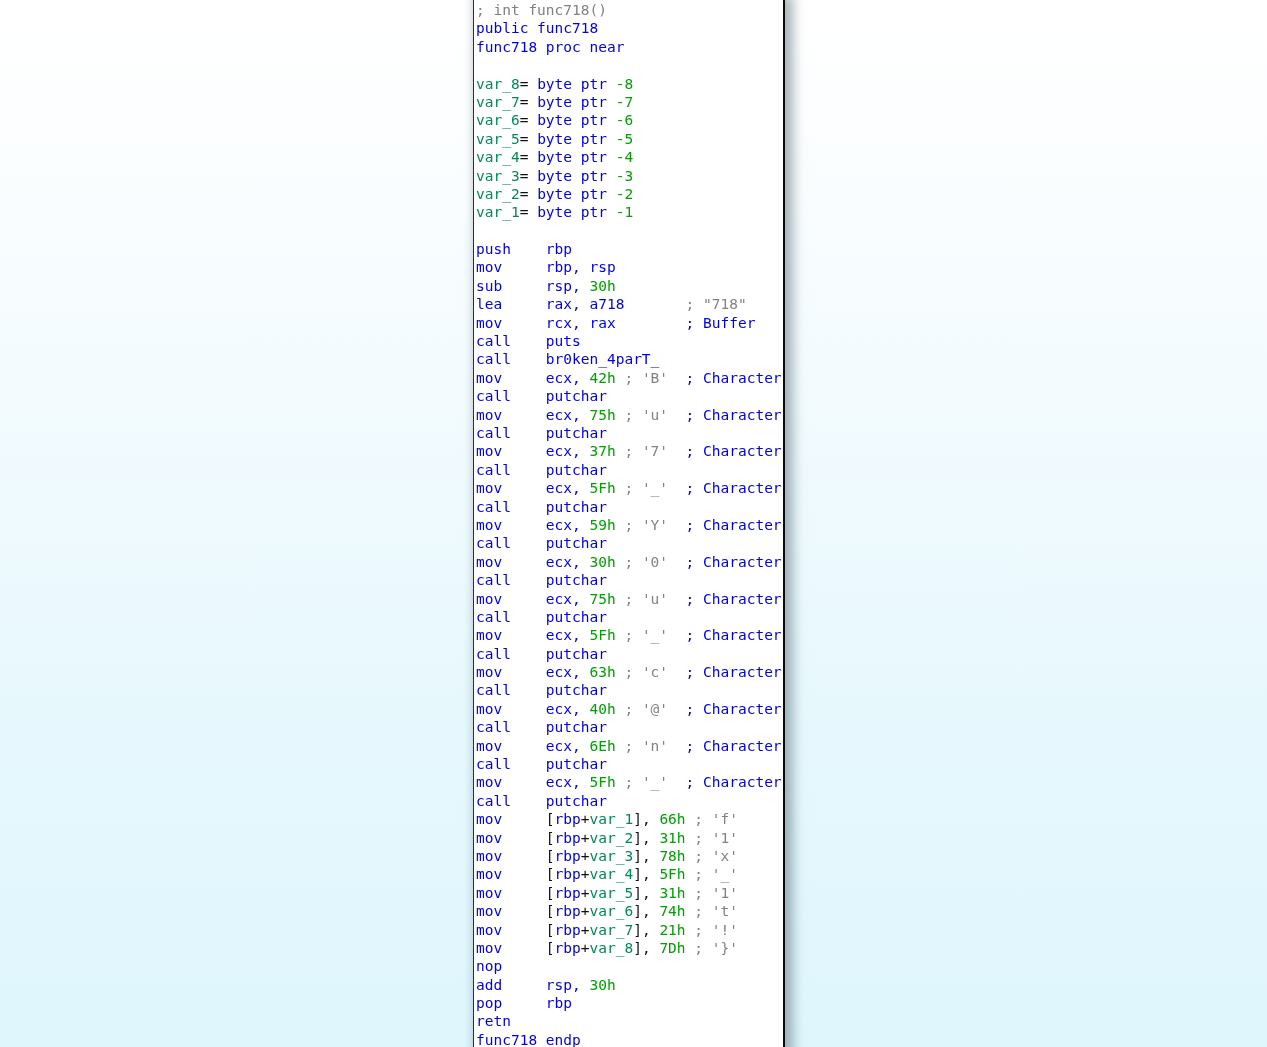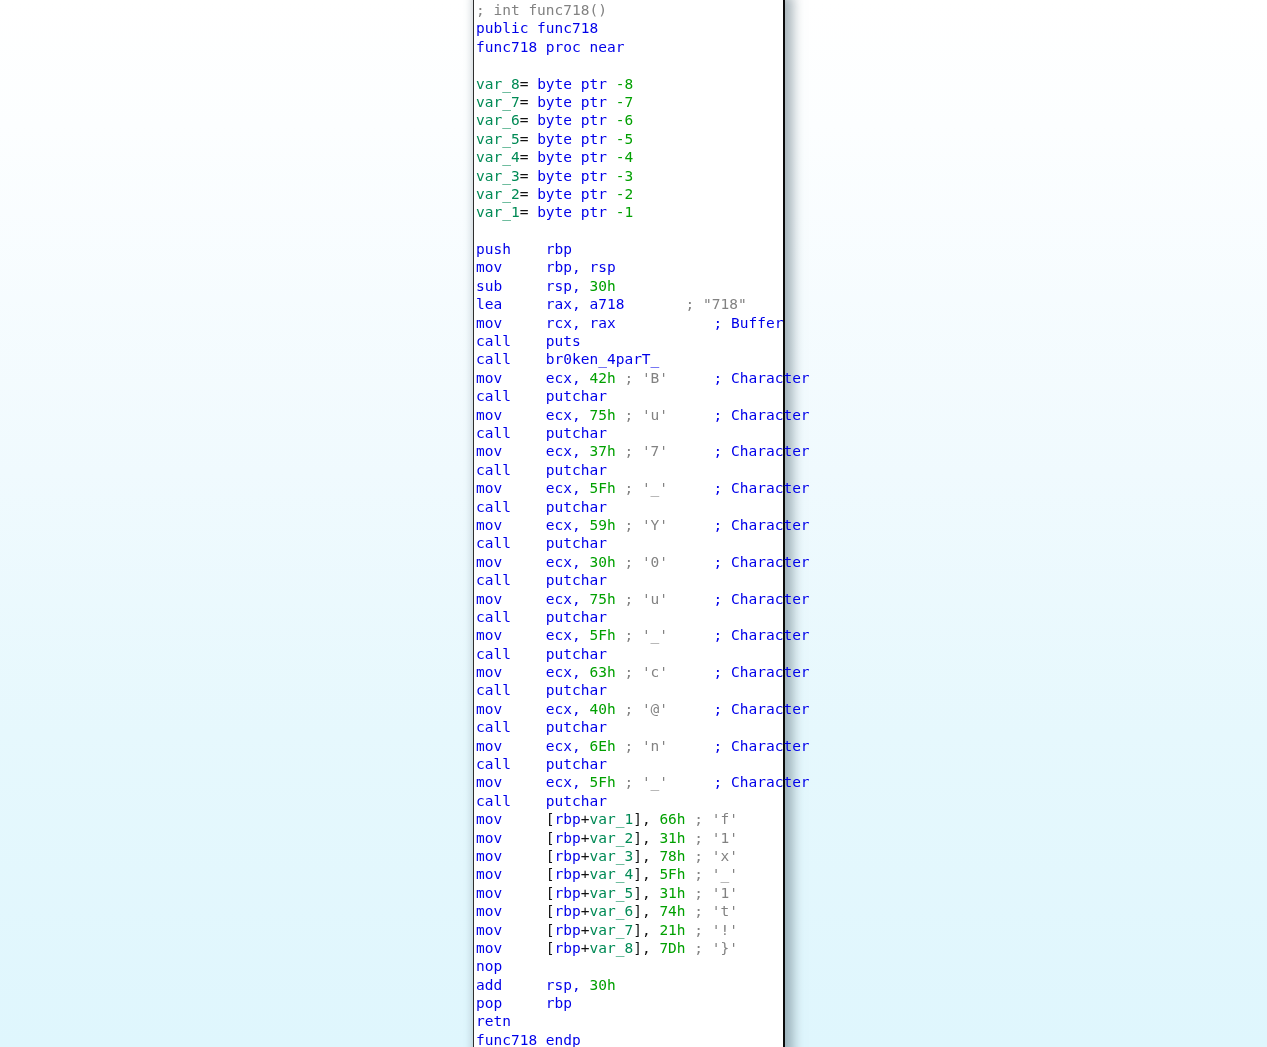--- a/index.html
+++ b/index.html
@@ -33,21 +33,21 @@
     font-size: 14.5px;
     line-height: 18.4px;
     white-space: pre;
     color: #101010;
   }
   .code-line { height: 18.4px; }
   .seg-k  { color: var(--keyword); }
   .seg-n  { color: var(--number); }
   .seg-v  { color: var(--variable); text-align: right; }
   .seg-cg { color: var(--comment_gray); margin-top: 32px; }
-  .seg-cb { color: var(--comment_blue); margin-left: 28px; }
+  .seg-cb { color: var(--comment_blue); }
   .seg-p  { color: var(--punct); }
 </style>
 </head>
 <body>
 
 <div class="disasm-panel">
   <pre class="code"><div class="code-line"><span class="seg-cg">; int func718()</span></div><div class="code-line"><span class="seg-k">public func718</span></div><div class="code-line"><span class="seg-k">func718 proc near</span></div><div class="code-line">&nbsp;</div><div class="code-line"><span class="seg-v">var_8</span><span class="seg-p">=</span><span> </span><span class="seg-k">byte ptr </span><span class="seg-n">-8</span></div><div class="code-line"><span class="seg-v">var_7</span><span class="seg-p">=</span><span> </span><span class="seg-k">byte ptr </span><span class="seg-n">-7</span></div><div class="code-line"><span class="seg-v">var_6</span><span class="seg-p">=</span><span> </span><span class="seg-k">byte ptr </span><span class="seg-n">-6</span></div><div class="code-line"><span class="seg-v">var_5</span><span class="seg-p">=</span><span> </span><span class="seg-k">byte ptr </span><span class="seg-n">-5</span></div><div class="code-line"><span class="seg-v">var_4</span><span class="seg-p">=</span><span> </span><span class="seg-k">byte ptr </span><span class="seg-n">-4</span></div><div class="code-line"><span class="seg-v">var_3</span><span class="seg-p">=</span><span> </span><span class="seg-k">byte ptr </span><span class="seg-n">-3</span></div><div class="code-line"><span class="seg-v">var_2</span><span class="seg-p">=</span><span> </span><span class="seg-k">byte ptr </span><span class="seg-n">-2</span></div><div class="code-line"><span class="seg-v">var_1</span><span class="seg-p">=</span><span> </span><span class="seg-k">byte ptr </span><span class="seg-n">-1</span></div><div class="code-line">&nbsp;</div><div class="code-line"><span class="seg-k">push    rbp</span></div><div class="code-line"><span class="seg-k">mov     rbp, rsp</span></div><div class="code-line"><span class="seg-k">sub     rsp, </span><span class="seg-n">30h</span></div><div class="code-line"><span class="seg-k">lea     rax, a718</span><span>       </span><span class="seg-cg">; "718"</span></div><div class="code-line"><span class="seg-k">mov     rcx, rax</span><span>        </span><span class="seg-cb">; Buffer</span></div><div class="code-line"><span class="seg-k">call    puts</span></div><div class="code-line"><span class="seg-k">call    br0ken_4parT_</span></div><div class="code-line"><span class="seg-k">mov     ecx, </span><span class="seg-n">42h</span><span class="seg-cg"> ; 'B'</span><span>  </span><span class="seg-cb">; Character</span></div><div class="code-line"><span class="seg-k">call    putchar</span></div><div class="code-line"><span class="seg-k">mov     ecx, </span><span class="seg-n">75h</span><span class="seg-cg"> ; 'u'</span><span>  </span><span class="seg-cb">; Character</span></div><div class="code-line"><span class="seg-k">call    putchar</span></div><div class="code-line"><span class="seg-k">mov     ecx, </span><span class="seg-n">37h</span><span class="seg-cg"> ; '7'</span><span>  </span><span class="seg-cb">; Character</span></div><div class="code-line"><span class="seg-k">call    putchar</span></div><div class="code-line"><span class="seg-k">mov     ecx, </span><span class="seg-n">5Fh</span><span class="seg-cg"> ; '_'</span><span>  </span><span class="seg-cb">; Character</span></div><div class="code-line"><span class="seg-k">call    putchar</span></div><div class="code-line"><span class="seg-k">mov     ecx, </span><span class="seg-n">59h</span><span class="seg-cg"> ; 'Y'</span><span>  </span><span class="seg-cb">; Character</span></div><div class="code-line"><span class="seg-k">call    putchar</span></div><div class="code-line"><span class="seg-k">mov     ecx, </span><span class="seg-n">30h</span><span class="seg-cg"> ; '0'</span><span>  </span><span class="seg-cb">; Character</span></div><div class="code-line"><span class="seg-k">call    putchar</span></div><div class="code-line"><span class="seg-k">mov     ecx, </span><span class="seg-n">75h</span><span class="seg-cg"> ; 'u'</span><span>  </span><span class="seg-cb">; Character</span></div><div class="code-line"><span class="seg-k">call    putchar</span></div><div class="code-line"><span class="seg-k">mov     ecx, </span><span class="seg-n">5Fh</span><span class="seg-cg"> ; '_'</span><span>  </span><span class="seg-cb">; Character</span></div><div class="code-line"><span class="seg-k">call    putchar</span></div><div class="code-line"><span class="seg-k">mov     ecx, </span><span class="seg-n">63h</span><span class="seg-cg"> ; 'c'</span><span>  </span><span class="seg-cb">; Character</span></div><div class="code-line"><span class="seg-k">call    putchar</span></div><div class="code-line"><span class="seg-k">mov     ecx, </span><span class="seg-n">40h</span><span class="seg-cg"> ; '@'</span><span>  </span><span class="seg-cb">; Character</span></div><div class="code-line"><span class="seg-k">call    putchar</span></div><div class="code-line"><span class="seg-k">mov     ecx, </span><span class="seg-n">6Eh</span><span class="seg-cg"> ; 'n'</span><span>  </span><span class="seg-cb">; Character</span></div><div class="code-line"><span class="seg-k">call    putchar</span></div><div class="code-line"><span class="seg-k">mov     ecx, </span><span class="seg-n">5Fh</span><span class="seg-cg"> ; '_'</span><span>  </span><span class="seg-cb">; Character</span></div><div class="code-line"><span class="seg-k">call    putchar</span></div><div class="code-line"><span class="seg-k">mov     </span><span class="seg-p">[</span><span class="seg-k">rbp</span><span class="seg-p">+</span><span class="seg-v">var_1</span><span class="seg-p">], </span><span class="seg-n">66h</span><span class="seg-cg"> ; 'f'</span></div><div class="code-line"><span class="seg-k">mov     </span><span class="seg-p">[</span><span class="seg-k">rbp</span><span class="seg-p">+</span><span class="seg-v">var_2</span><span class="seg-p">], </span><span class="seg-n">31h</span><span class="seg-cg"> ; '1'</span></div><div class="code-line"><span class="seg-k">mov     </span><span class="seg-p">[</span><span class="seg-k">rbp</span><span class="seg-p">+</span><span class="seg-v">var_3</span><span class="seg-p">], </span><span class="seg-n">78h</span><span class="seg-cg"> ; 'x'</span></div><div class="code-line"><span class="seg-k">mov     </span><span class="seg-p">[</span><span class="seg-k">rbp</span><span class="seg-p">+</span><span class="seg-v">var_4</span><span class="seg-p">], </span><span class="seg-n">5Fh</span><span class="seg-cg"> ; '_'</span></div><div class="code-line"><span class="seg-k">mov     </span><span class="seg-p">[</span><span class="seg-k">rbp</span><span class="seg-p">+</span><span class="seg-v">var_5</span><span class="seg-p">], </span><span class="seg-n">31h</span><span class="seg-cg"> ; '1'</span></div><div class="code-line"><span class="seg-k">mov     </span><span class="seg-p">[</span><span class="seg-k">rbp</span><span class="seg-p">+</span><span class="seg-v">var_6</span><span class="seg-p">], </span><span class="seg-n">74h</span><span class="seg-cg"> ; 't'</span></div><div class="code-line"><span class="seg-k">mov     </span><span class="seg-p">[</span><span class="seg-k">rbp</span><span class="seg-p">+</span><span class="seg-v">var_7</span><span class="seg-p">], </span><span class="seg-n">21h</span><span class="seg-cg"> ; '!'</span></div><div class="code-line"><span class="seg-k">mov     </span><span class="seg-p">[</span><span class="seg-k">rbp</span><span class="seg-p">+</span><span class="seg-v">var_8</span><span class="seg-p">], </span><span class="seg-n">7Dh</span><span class="seg-cg"> ; '}'</span></div><div class="code-line"><span class="seg-k">nop</span></div><div class="code-line"><span class="seg-k">add     rsp, </span><span class="seg-n">30h</span></div><div class="code-line"><span class="seg-k">pop     rbp</span></div><div class="code-line"><span class="seg-k">retn</span></div><div class="code-line"><span class="seg-k">func718 endp</span></div></pre>
 </div>
 
 </body></html>

